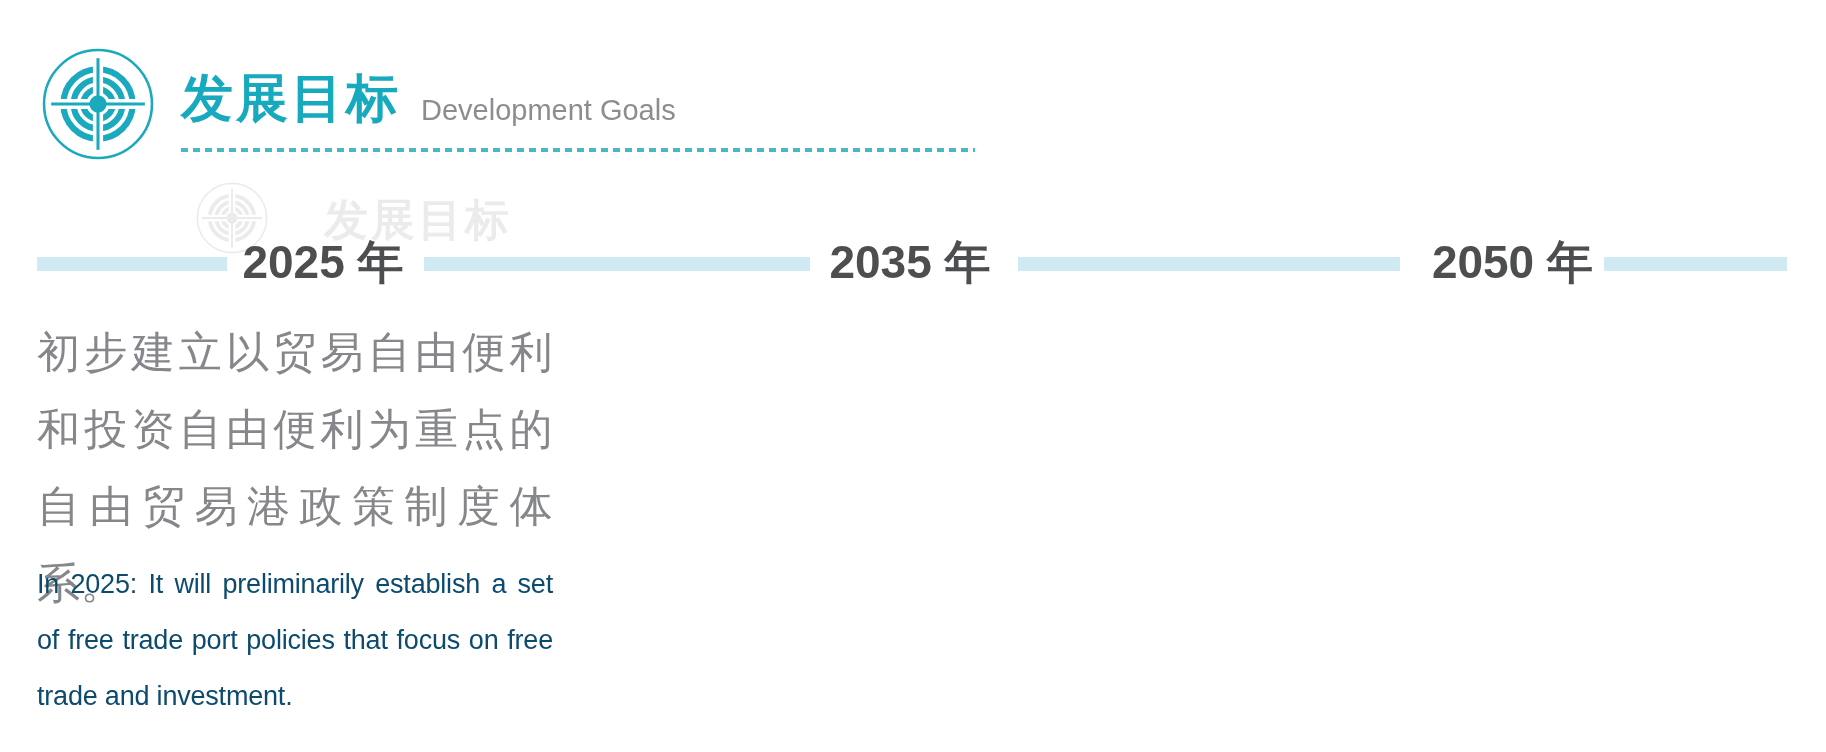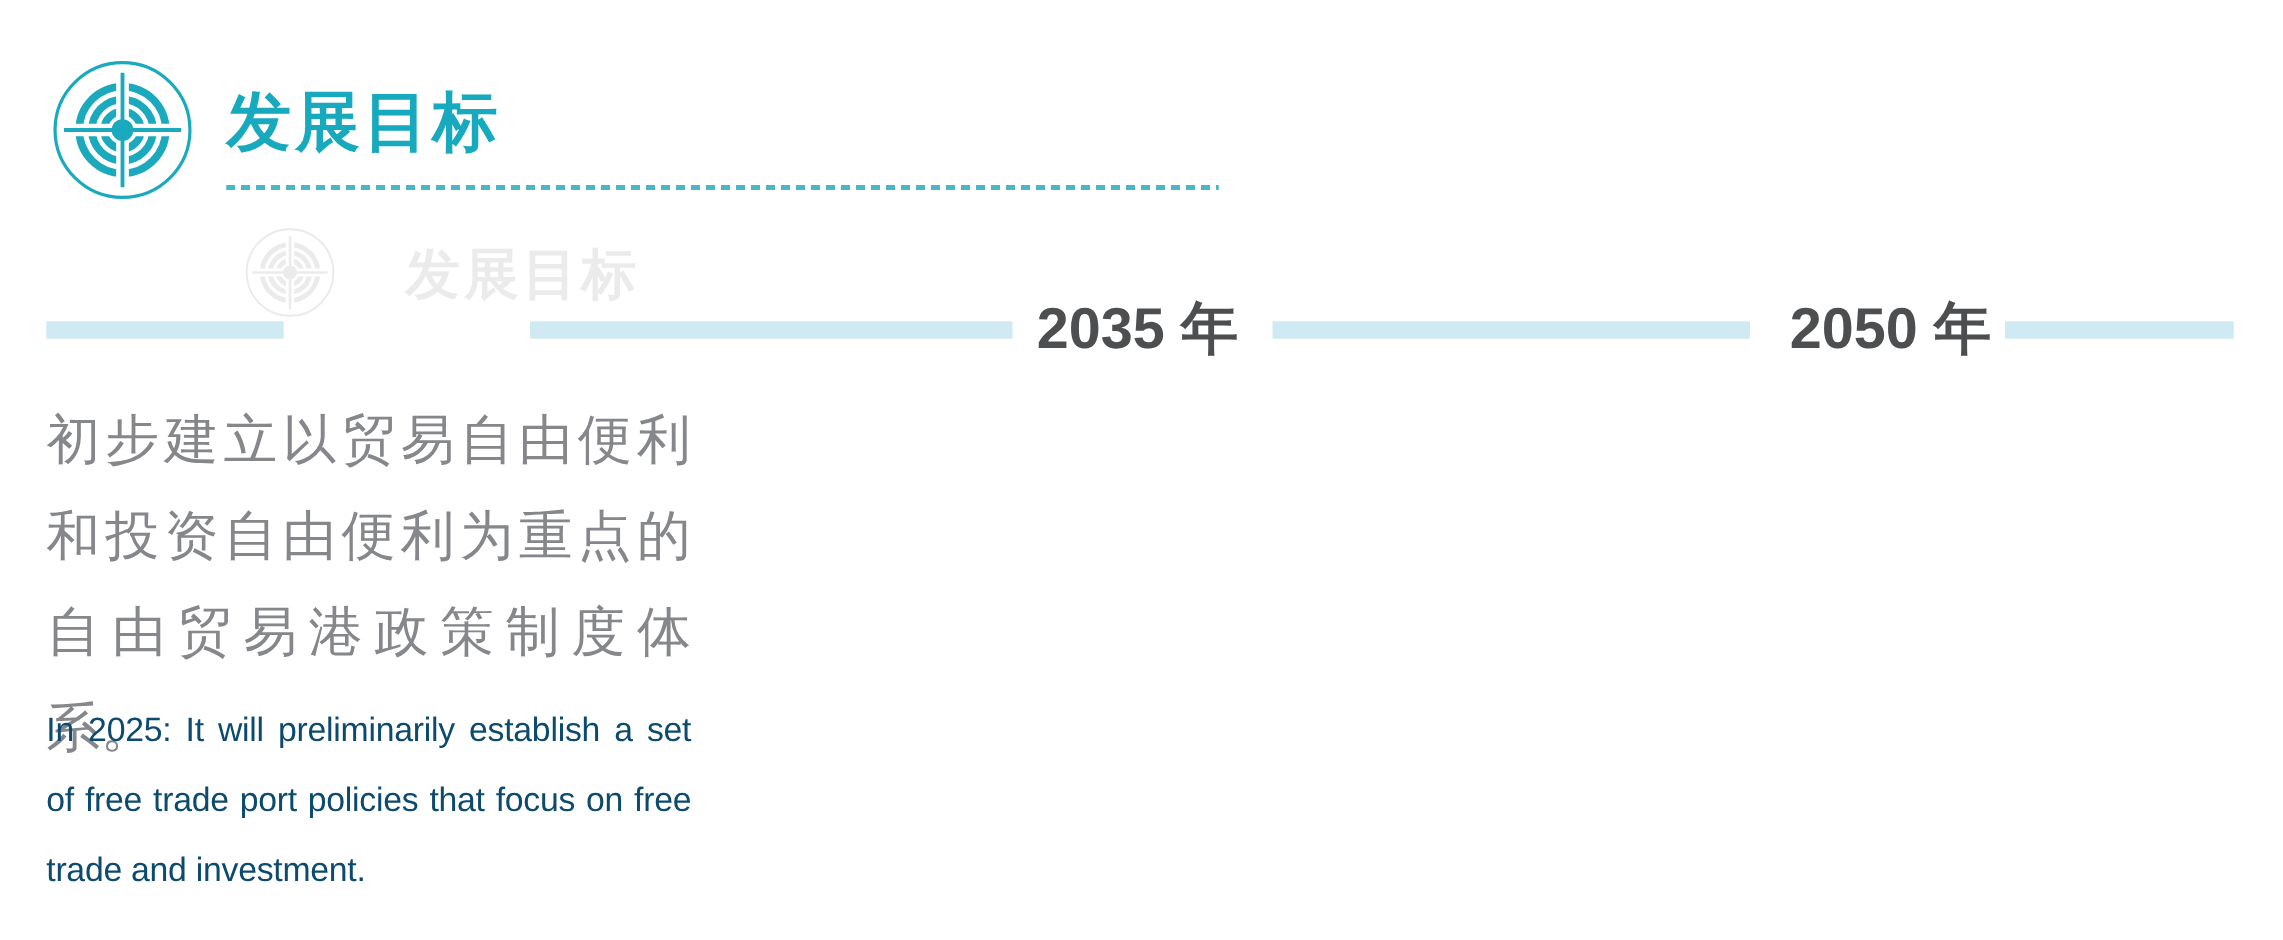--- a/index.html
+++ b/index.html
@@ -91,20 +91,21 @@
       <circle cx="55" cy="55" r="24" fill="none" stroke="#1aa9bd" stroke-width="6"></circle>
       <circle cx="55" cy="55" r="14.5" fill="none" stroke="#1aa9bd" stroke-width="6"></circle>
       <line x1="55" y1="8" x2="55" y2="102" stroke="#ffffff" stroke-width="10"></line>
       <line x1="8" y1="55" x2="102" y2="55" stroke="#ffffff" stroke-width="10"></line>
       <line x1="55" y1="10" x2="55" y2="100" stroke="#1aa9bd" stroke-width="3"></line>
       <line x1="9" y1="55" x2="101" y2="55" stroke="#1aa9bd" stroke-width="3"></line>
       <circle cx="55" cy="55" r="8.5" fill="#1aa9bd"></circle>
     </svg>
   </div>
   <div class="title-zh">发展目标</div>
+  <div class="title-en">Development Goals</div>
   <div class="dash-line"></div>
 
   <div class="ghost ghost-icon">
     <svg viewBox="0 0 110 110" width="72" height="72">
       <circle cx="55" cy="55" r="53" fill="none" stroke="#6f6f6f" stroke-width="2.5"></circle>
       <circle cx="55" cy="55" r="34" fill="none" stroke="#6f6f6f" stroke-width="6"></circle>
       <circle cx="55" cy="55" r="24" fill="none" stroke="#6f6f6f" stroke-width="6"></circle>
       <circle cx="55" cy="55" r="14.5" fill="none" stroke="#6f6f6f" stroke-width="6"></circle>
       <line x1="55" y1="8" x2="55" y2="102" stroke="#ffffff" stroke-width="10"></line>
       <line x1="8" y1="55" x2="102" y2="55" stroke="#ffffff" stroke-width="10"></line>
@@ -113,20 +114,21 @@
       <circle cx="55" cy="55" r="8.5" fill="#6f6f6f"></circle>
     </svg>
   </div>
   <div class="ghost ghost-text">发展目标</div>
 
   <div class="tbar tbar-1"></div>
   <div class="tbar tbar-2"></div>
   <div class="tbar tbar-3"></div>
   <div class="tbar tbar-4"></div>
 
+  <div class="year year-1">2025 年</div>
   <div class="year year-2">2035 年</div>
   <div class="year year-3">2050 年</div>
 
   <p class="zh zh-1">初步建立以贸易自由便利和投资自由便利为重点的自由贸易港政策制度体系。</p>
 
   <p class="en en-1">In 2025: It will preliminarily establish a set of free trade port policies that focus on free trade and investment.</p>
 
 </div>
 
 </body></html>

